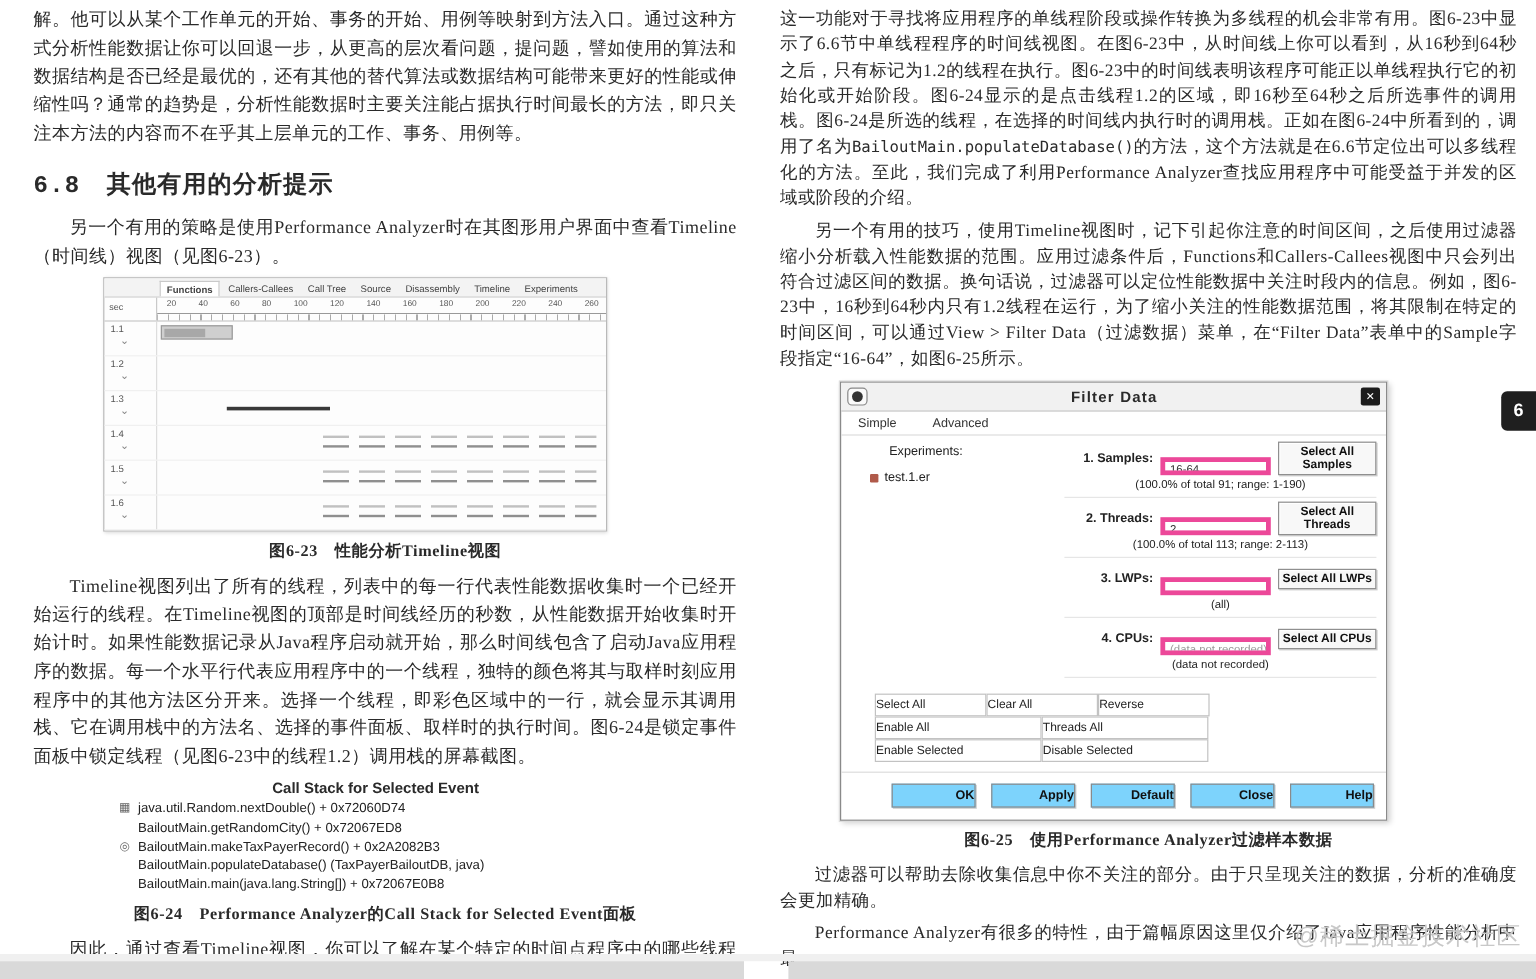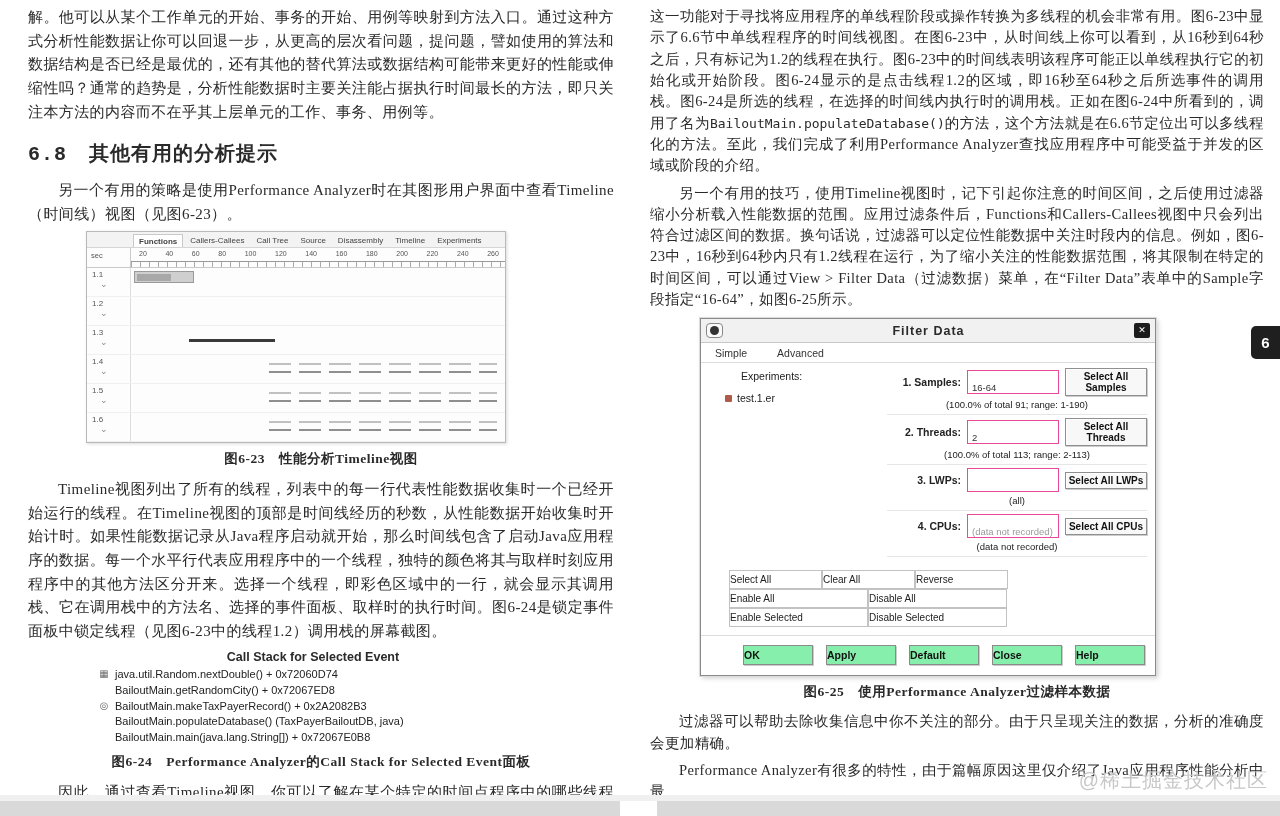--- a/index.html
+++ b/index.html
@@ -64,32 +64,32 @@
   .dlg-tabs { display:flex; gap:30px; padding:4px 14px 3px; border-bottom:1px solid #ddd; font-size:10.5px; color:#333; }
   .dlg-body { display:flex; padding:5px 8px 0 8px; }
   .dlg-left { width:178px; font-size:10.5px; color:#222; }
   .exp-label { margin:2px 0 10px;padding-left:32px; }
   .exp-item { display:flex; align-items:center; gap:5px; margin-left:16px; }
   .exp-icon { width:7px; height:7px; background:#b05a4a; border-radius:1px; }
   .dlg-right { flex:1; }
   .dlg-field { border-bottom:1px solid #e6e6e6; padding-bottom:2px; margin-bottom:3px; }
   .f-top { display:flex; align-items:center; gap:6px;justify-content:center; }
   .f-label { width:74px; text-align:right; font-size:10.5px; font-weight:bold; color:#222; }
-  .f-value { width:92px; height:15px; border:1px solid #ec4899; background:#fff; font-size:9.5px; padding:11px 4px; color:#333; overflow:hidden; white-space:nowrap; }
+  .f-value { width:92px; height:15px; border:4px solid #ec4899; background:#fff; font-size:9.5px; padding:1px 4px; color:#333; overflow:hidden; white-space:nowrap;margin-top:13px; }
   .f-btn { flex:1; border:1px solid #8f8f8f; background:#f8f8f8; box-shadow:inset 1px 1px 0 #fff,1px 1px 0 #ccc;
            font-size:10px; font-weight:bold; text-align:center; padding:2px 0; color:#111; }
   .f-note { text-align:center; font-size:9.5px; color:#222; padding:3px 0 2px; }
   .dlg-field:last-child .f-value { color:#9a9a9a; }
   .dlg-grid { margin:10px 0 0 28px; display:inline-block; font-size:10px; }
   .g-row { display:flex; }
   .g-btn { border:1px solid #c2c2c2; background:#fff; padding:3px 0; font-size:10px; color:#222; }
   .g-row1 .g-btn { width:93px; } .g-row2 .g-btn, .g-row3 .g-btn { width:139px; }
   .dlg-footer { display:flex; justify-content:flex-end; gap:13px; padding:9px 10px 10px; border-top:1px solid #ddd; margin-top:8px; }
-  .dlg-footer .btn { min-width:70px; border:1px solid #8a8a8a; background:#86efac; box-shadow:1px 1px 0 #ccc;
-                     font-size:10.5px; font-weight:bold; text-align:left; padding:3px 0; color:#111; }
+  .dlg-footer .btn { min-width:70px; border:1px solid #8a8a8a; background:#7dd3fc; box-shadow:1px 1px 0 #ccc;
+                     font-size:10.5px; font-weight:bold; text-align:right; padding:3px 0; color:#111; }
 
   
   .chapter-tab { position:absolute; right:0; top:326px; width:29px; height:33px; background:#1f1f1f; color:#fff;
                  border-radius:5px 0 0 5px; font-family:"Liberation Sans",sans-serif; font-size:15px; font-weight:bold;
                  display:flex; align-items:center; justify-content:center; }
   .watermark { position:absolute; right:12px; bottom:22px; font-size:20px; color:#c8c8c8; letter-spacing:1px;
                font-family:"Liberation Sans","DejaVu Sans",sans-serif; }
   .foot-band { position:absolute; bottom:0; height:15px; background:#d9d9d9; }
   .fb-l { left:0; width:620px; } .fb-r { left:657px; right:0; }
   .foot-soft { position:absolute; bottom:15px; left:0; right:0; height:6px; background:#f0f0f0; }
@@ -276,21 +276,21 @@
           </div>
       </div>
       <div class="dlg-grid">
         <div class="g-row g-row1">
             <span class="g-btn">Select All</span>
             <span class="g-btn">Clear All</span>
             <span class="g-btn">Reverse</span>
           </div>
         <div class="g-row g-row2">
             <span class="g-btn">Enable All</span>
-            <span class="g-btn">Disable All</span>
+            <span class="g-btn">Threads All</span>
           </div>
         <div class="g-row g-row3">
             <span class="g-btn">Enable Selected</span>
             <span class="g-btn">Disable Selected</span>
           </div>
       </div>
       <div class="dlg-footer">
           <span class="btn">OK</span>
           <span class="btn">Apply</span>
           <span class="btn">Default</span>

